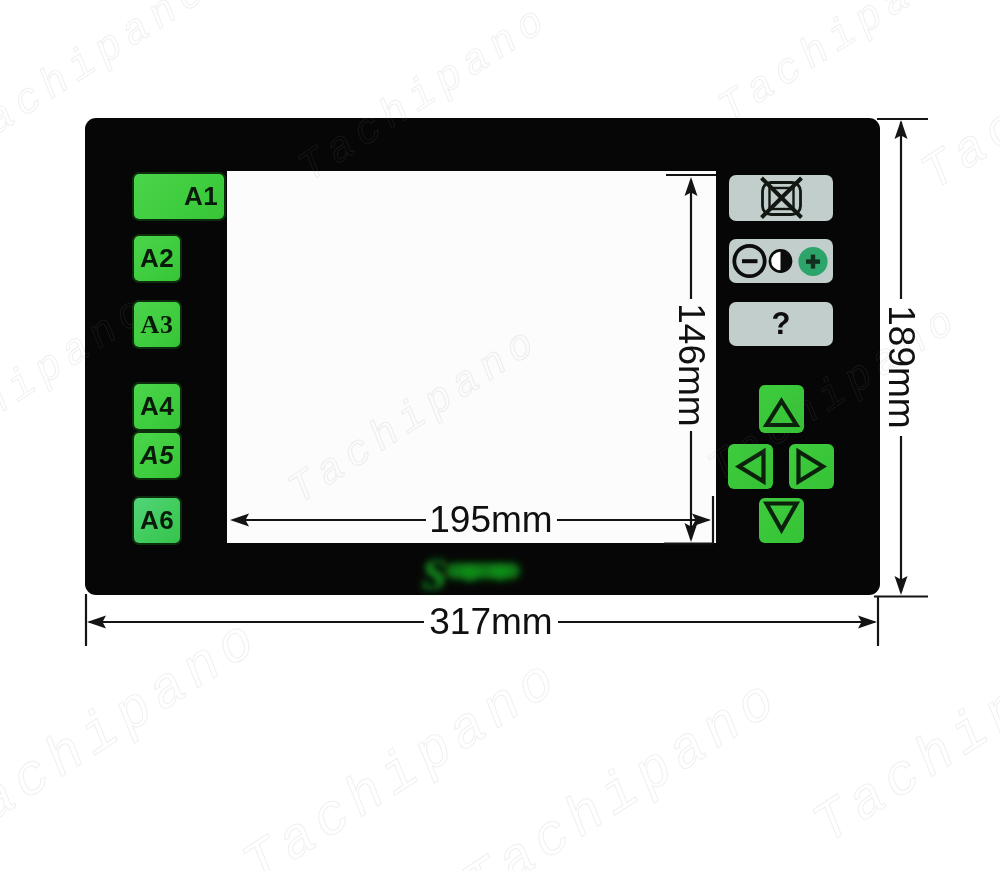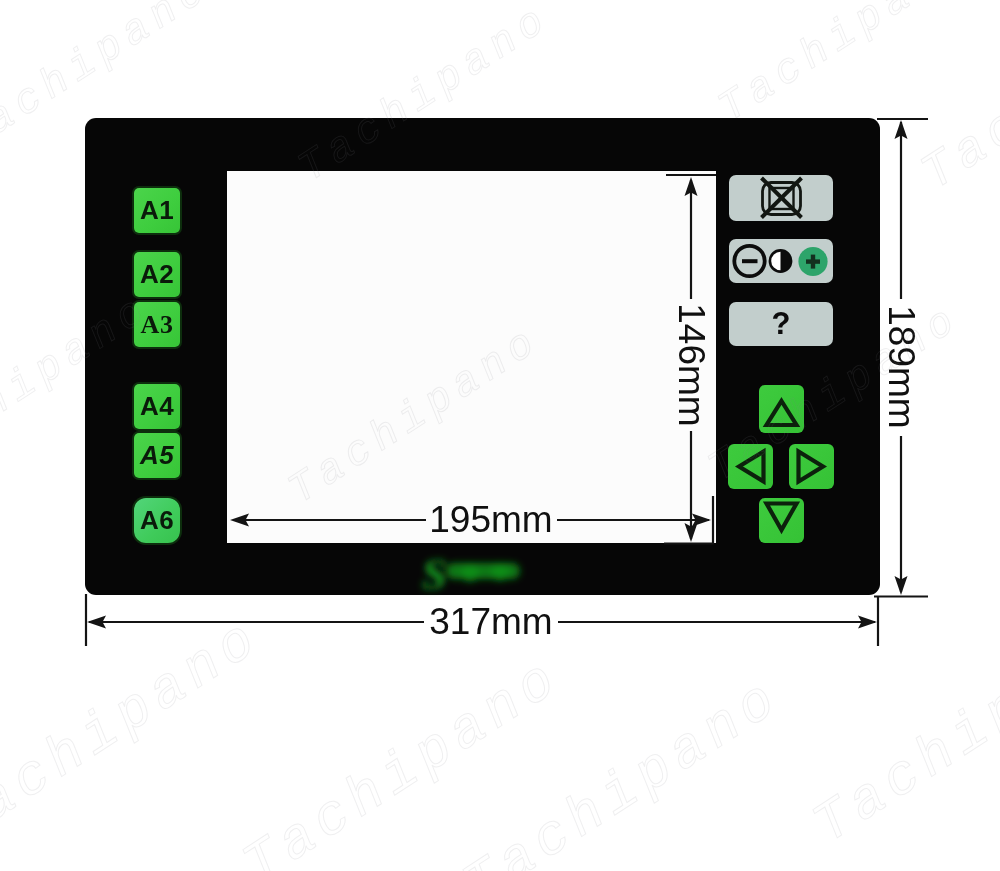--- a/index.html
+++ b/index.html
@@ -17,31 +17,31 @@
     letter-spacing:7px;white-space:nowrap;transform-origin:center center;}
 </style>
 </head>
 <body>
 <div id="stage">
 
   <div class="abs" style="left:85px;top:118px;width:795px;height:477px;background:#060606;border-radius:11px;"></div>
 
   <div class="abs" style="left:227px;top:171px;width:489px;height:372px;background:#fcfcfc;"></div>
 
-  <div class="akey" style="top:188px;">A1</div>
+  <div class="akey" style="top:174px;padding-left:44px;">A1</div>
 
-  <div class="akey" style="top:236px;margin-top:16px;">A2</div>
+  <div class="akey" style="top:236px;">A2</div>
 
   <div class="akey" style="top:302px;font-family:Liberation Serif, serif;">A3</div>
 
   <div class="akey" style="top:384px;">A4</div>
 
   <div class="akey" style="top:433px;font-style:italic;">A5</div>
 
-  <div class="akey" style="top:498px;background:linear-gradient(135deg,#52d57a 0%,#3fcb5a 60%,#37c24e 100%);border-radius:12px;">A6</div>
+  <div class="akey" style="top:498px;background:linear-gradient(135deg,#52d57a 0%,#3fcb5a 60%,#37c24e 100%);">A6</div>
 
   <div class="gkey" style="top:175px;height:46px;"></div>
 
   <div class="gkey" style="top:239px;height:44px;"></div>
 
   <div class="gkey" style="top:302px;height:44px;color:#0c0c0c;font-weight:bold;font-size:31px;text-align:center;line-height:44px;">?</div>
 
   <div class="arrk" style="left:759px;top:385px;width:45px;height:48px;"></div>
 
   <div class="arrk" style="left:728px;top:444px;width:45px;height:45px;"></div>

